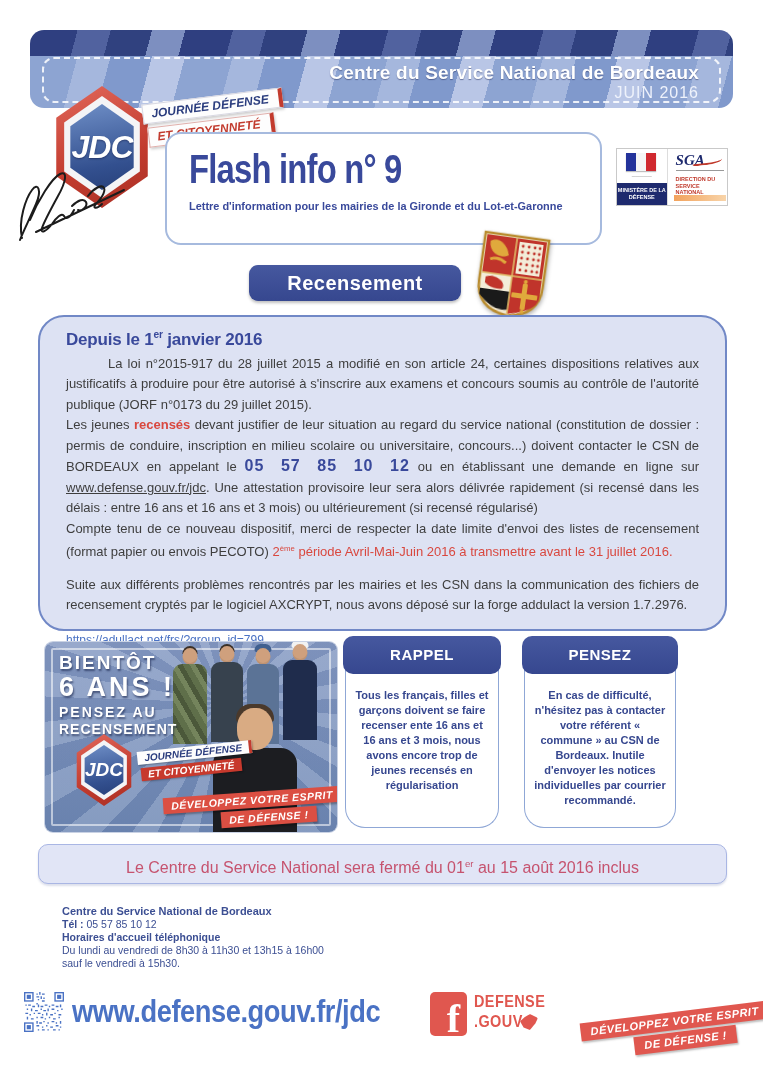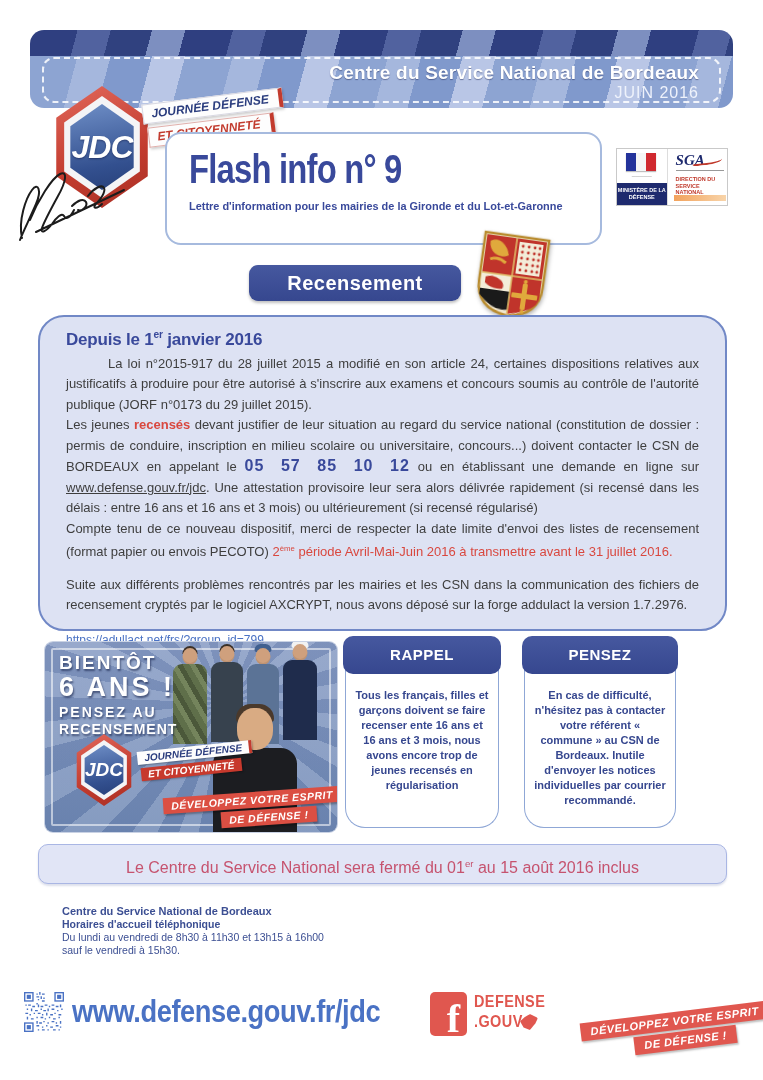--- a/index.html
+++ b/index.html
@@ -273,20 +273,21 @@
     <div class="card-body">
         <div>En cas de difficulté, n'hésitez pas à contacter votre référent « commune » au CSN de Bordeaux. Inutile d'envoyer les notices individuelles par courrier recommandé.</div>
       </div>
     <div class="card-head">PENSEZ</div>
   </div>
 
   <div class="closure"><span>Le Centre du Service National sera fermé du 01</span><sup class="sup">er</sup><span> au 15 août 2016 inclus</span></div>
 
   <div class="contact">
     <div class="org">Centre du Service National de Bordeaux</div>
+    <div><span class="b">Tél :</span><span> 05 57 85 10 12</span></div>
     <div class="b">Horaires d'accueil téléphonique</div>
     <div>Du lundi au vendredi de 8h30 à 11h30 et 13h15 à 16h00</div>
     <div>sauf le vendredi à 15h30.</div>
   </div>
 
   <svg class="qr" viewBox="0 0 29 29">
     <g fill="#4a72c4">
       <path d="M0 0h7v7h-7z"></path>
         <path d="M22 0h7v7h-7z"></path>
         <path d="M0 22h7v7h-7z"></path>

